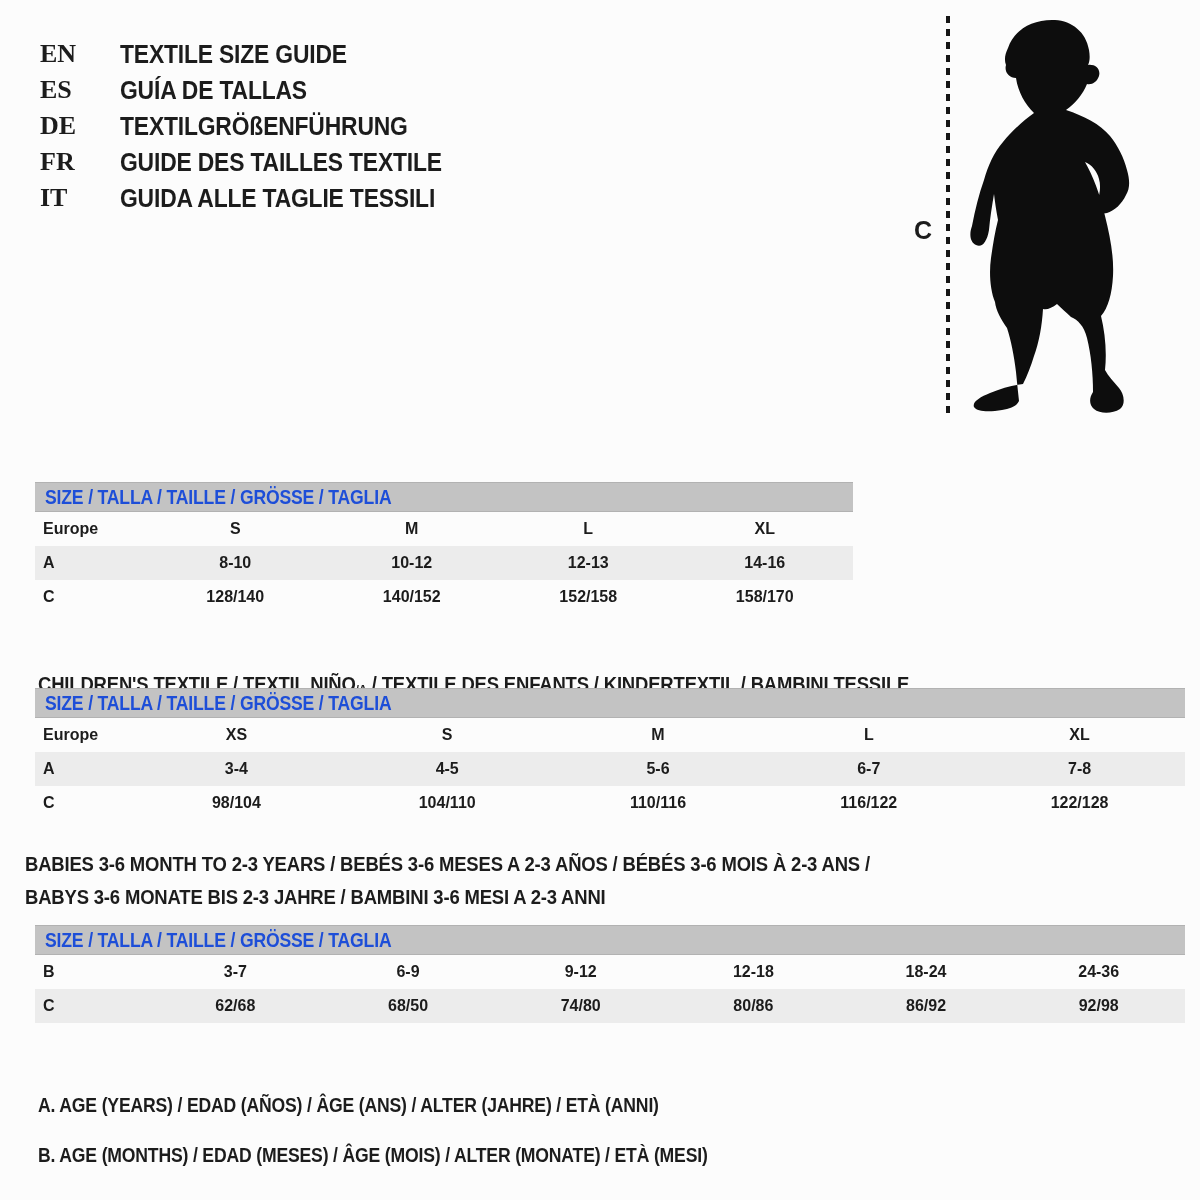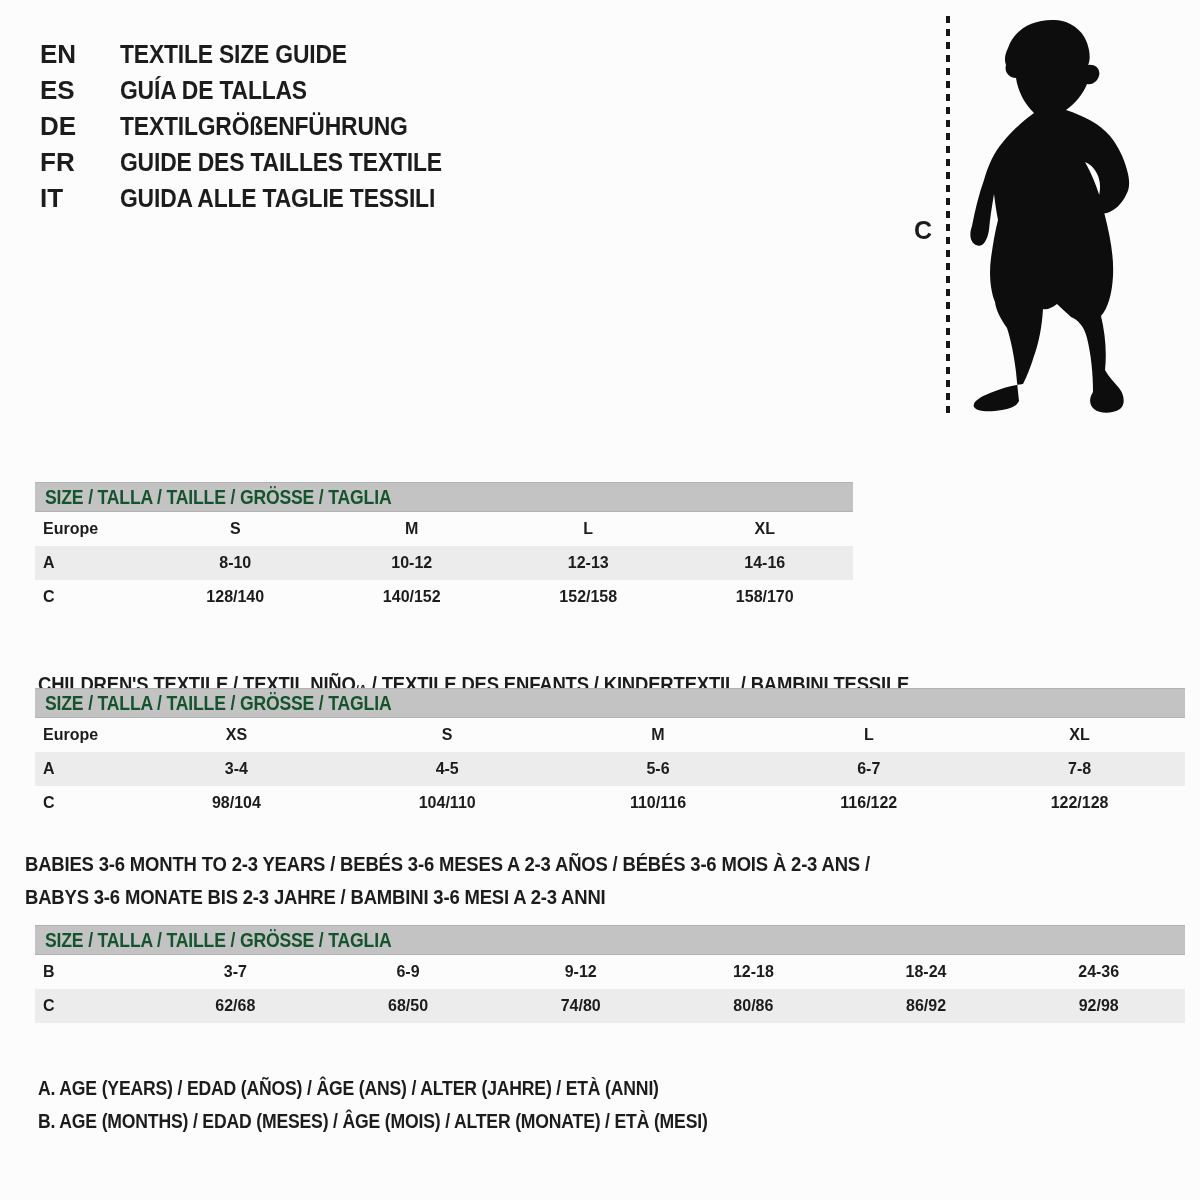--- a/index.html
+++ b/index.html
@@ -12,21 +12,21 @@
     -webkit-font-smoothing:antialiased;
   }
   .page{position:relative;width:1200px;height:1200px;overflow:hidden;}
 
   
   .cond{display:inline-block;transform:scaleX(0.88);transform-origin:0 50%;white-space:nowrap;letter-spacing:-0.2px;}
 
   
   .langs{position:absolute;left:40px;top:36px;}
   .lang-row{display:flex;height:36px;align-items:center;font-size:26px;}
-  .lang-code{width:80px;}
+  .lang-code{width:80px;font-family:Liberation Serif, serif;}
   .lang-label{white-space:nowrap;}
 
   
   .dash-line{
     position:absolute;left:946px;top:16px;width:4px;height:400px;
     background:repeating-linear-gradient(to bottom,#161616 0 7px,transparent 7px 13px);
   }
   .c-label{position:absolute;left:914px;top:216px;font-size:25px;}
   .silhouette{position:absolute;left:962px;top:14px;}
 
@@ -35,36 +35,36 @@
   .sub{font-size:0.62em;position:relative;top:0.25em;}
   .babies-title{position:absolute;left:25px;font-size:21px;line-height:33px;}
   .babies-title div{white-space:nowrap;}
 
   .table{position:absolute;left:35px;}
   .sizebar{
     height:30px;background:#c3c3c3;
     border-top:1px solid #b2b2b2;border-bottom:1px solid #b2b2b2;
     box-sizing:border-box;
     display:flex;align-items:center;padding-left:10px;
-    font-size:20px;color:#14532d;
+    font-size:20px;color:#1d4ed8;
   }
   .row{display:flex;align-items:center;height:34px;font-size:16px;}
   .row.alt{background:#ececec;}
   .lbl{padding-left:8px;box-sizing:border-box;flex:none;}
   .cell{flex:1;text-align:center;}
   .t-junior{width:818px;top:482px;}
   .t-junior .lbl{width:112px;}
   .t-children{width:1150px;top:688px;}
   .t-children .lbl{width:96px;}
   .t-babies{width:1150px;top:925px;}
   .t-babies .lbl{width:114px;}
 
   
   .legend{position:absolute;left:38px;top:1072px;font-size:20px;line-height:33px;}
-  .legend div{white-space:nowrap;}
+  .legend div{white-space:nowrap;margin-top:17px;}
 </style>
 </head>
 <body>
 
 <div class="page">
 
   <div class="langs">
     <div class="lang-row">
       <span class="lang-code">EN</span>
       <span class="lang-label cond">TEXTILE SIZE GUIDE</span>

